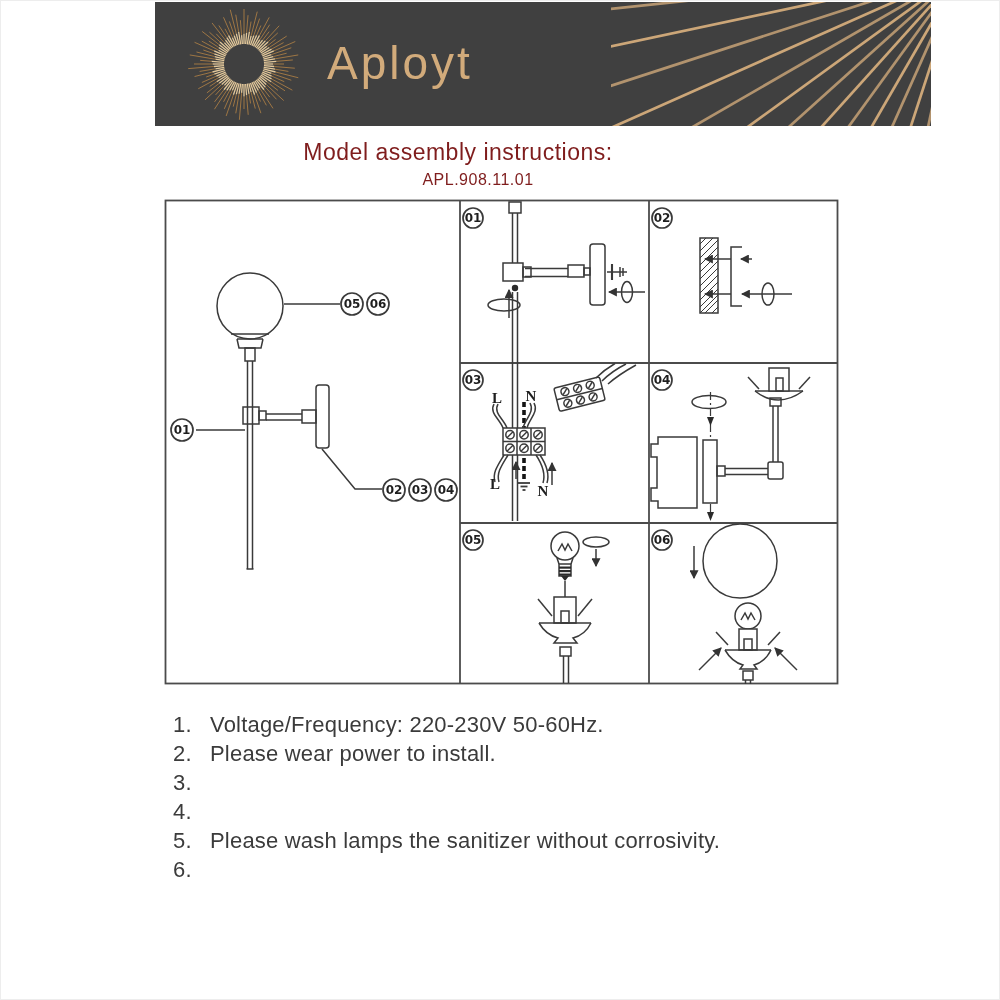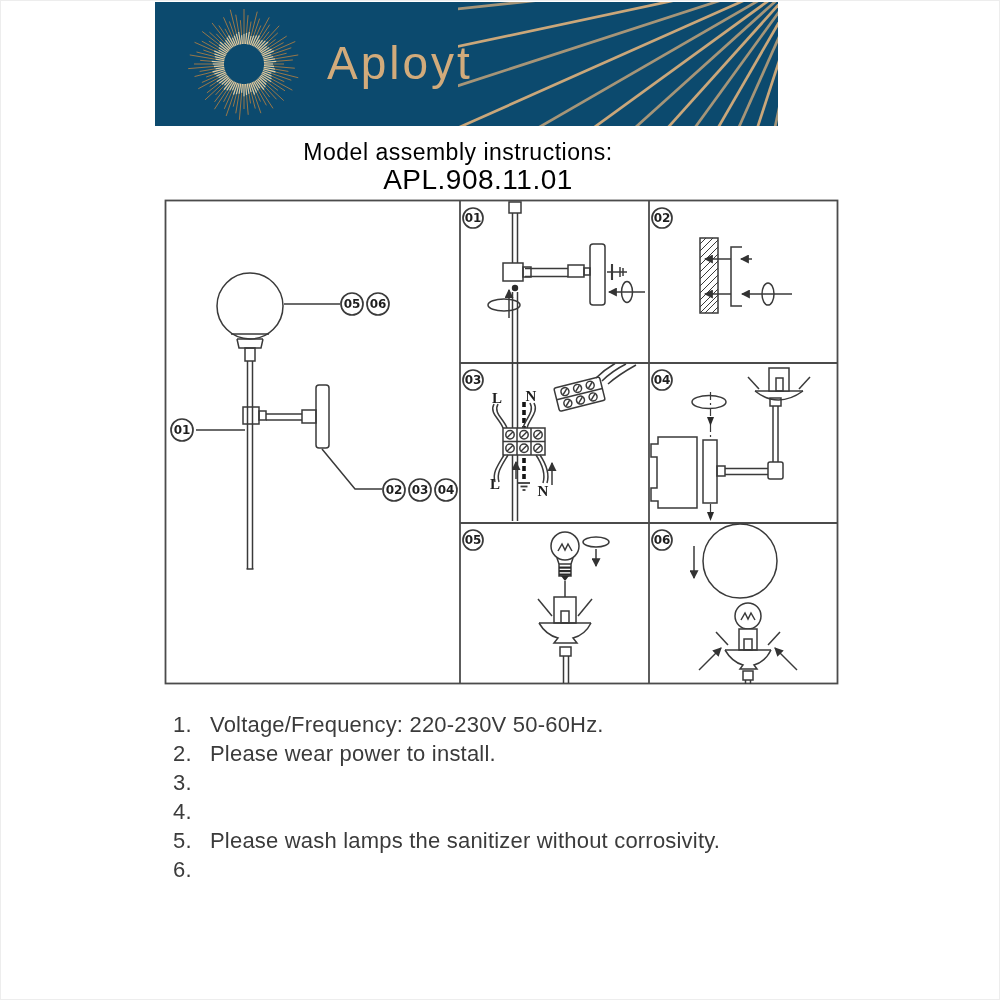--- a/index.html
+++ b/index.html
@@ -1,27 +1,27 @@
 <!DOCTYPE html>
 <html><head>
 <meta charset="utf-8">
 <style>
   html,body{margin:0;padding:0;background:#ffffff;}
   .page{position:relative;width:1000px;height:1000px;background:#ffffff;overflow:hidden;
         font-family:"Liberation Sans", sans-serif; box-shadow: inset 0 0 0 1px #ededed;}
   
-  .banner{position:absolute;left:155px;top:2px;width:623px;height:124px;background:#0c4a6e;overflow:hidden;}
+  .banner{position:absolute;left:155px;top:2px;width:776px;height:124px;background:#404040;overflow:hidden;}
   .logo-svg{position:absolute;left:14px;top:0;width:150px;height:124px;}
   .brand{position:absolute;left:172px;top:34px;color:#d2ab7b;font-size:46px;font-weight:400;
          letter-spacing:3px;font-family:"Liberation Sans", sans-serif;}
   .corner-rays{position:absolute;right:0;top:0;width:320px;height:124px;}
   
-  .title-wrap{position:absolute;left:0;top:139px;width:916px;text-align:center;color:#000000;}
+  .title-wrap{position:absolute;left:0;top:139px;width:916px;text-align:center;color:#7f1d1d;}
   .title-line{font-size:23px;line-height:27px;letter-spacing:0.5px;}
-  .title-model{font-size:28px;line-height:27px;letter-spacing:0.5px;padding-left:40px;}
+  .title-model{font-size:16px;line-height:27px;letter-spacing:0.5px;padding-left:40px;}
   
   #diagram{position:absolute;left:160px;top:195px;width:692px;height:500px;}
   #diagram .bd{stroke:#4b4b4b;stroke-width:1.8;}
   #diagram .white{fill:#ffffff;}
   #diagram .dark{fill:#2a2a2a;stroke:none;}
   #diagram .thick{stroke-width:2.1;}
   #diagram .gwire{stroke:#141414;stroke-width:3.6;stroke-dasharray:5 3;}
   #diagram .cl{stroke-dasharray:8 3 2 3;stroke-width:1.2;}
   #diagram text{stroke:none;}
   .calltext{font:bold 12px "DejaVu Sans", sans-serif;fill:#1e1e1e;text-anchor:middle;}

